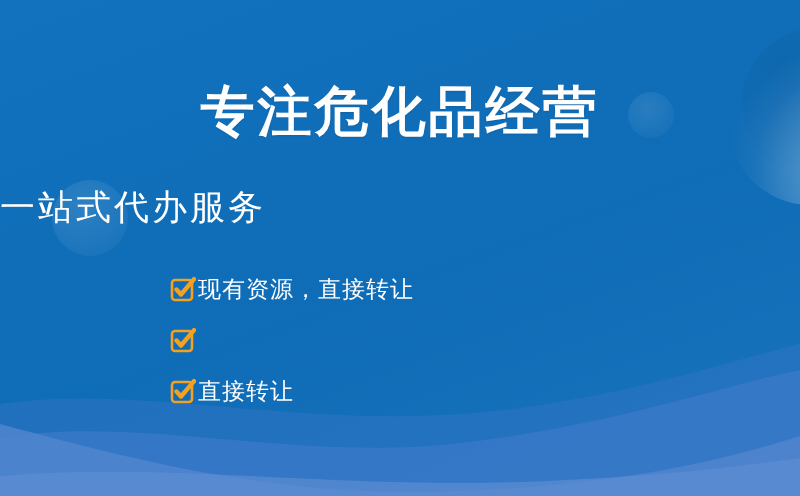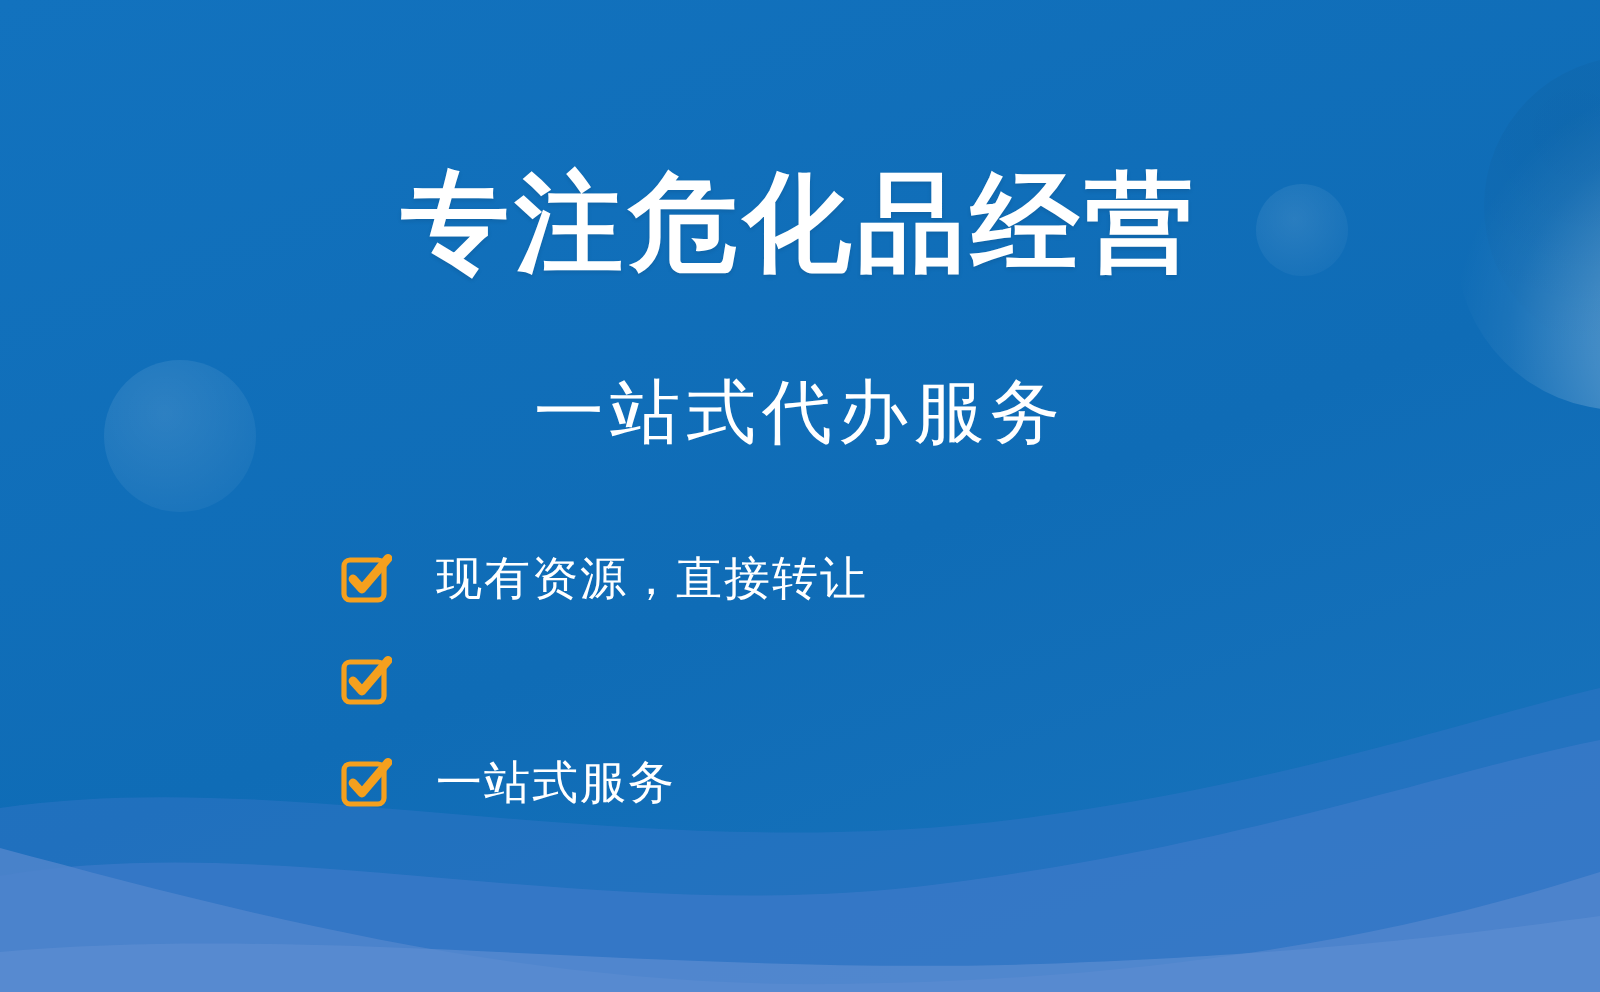--- a/index.html
+++ b/index.html
@@ -84,42 +84,42 @@
     letter-spacing: 3px;
     line-height: 1;
     text-shadow: 0 1px 2px rgba(0,0,0,0.10);
     white-space: nowrap;
   }
   .subtitle {
     position: absolute;
     left: 0;
     right: 0;
     top: 189px;
-    text-align: center;
+    text-align: left;
     color: #ffffff;
     font-family: "Liberation Sans", "DejaVu Sans", sans-serif;
     font-weight: 400;
     font-size: 35px;
     letter-spacing: 3px;
     line-height: 1;
     white-space: nowrap;
   }
 
   .bullets {
     position: absolute;
     left: 170px;
     top: 274px;
     display: flex;
     flex-direction: column;
     gap: 21px;
   }
   .bullet {
     display: flex;
     align-items: center;
-    gap: 22px;
+    gap: 2px;
     height: 30px;
   }
   .check-icon {
     width: 26px;
     height: 26px;
     flex: 0 0 26px;
     display: block;
   }
   .bullet-text {
     color: #ffffff;
@@ -170,18 +170,18 @@
           <rect x="2" y="4" width="20" height="20" rx="3" ry="3" fill="none" stroke="#f5a01e" stroke-width="2.6"></rect>
           <path d="M6.5,13.5 L11,18.5 L24,3.2" fill="none" stroke="#f5a01e" stroke-width="4.4" stroke-linecap="round" stroke-linejoin="round"></path>
         </svg>
       </div>
 
       <div class="bullet">
         <svg class="check-icon" viewBox="0 0 26 26">
           <rect x="2" y="4" width="20" height="20" rx="3" ry="3" fill="none" stroke="#f5a01e" stroke-width="2.6"></rect>
           <path d="M6.5,13.5 L11,18.5 L24,3.2" fill="none" stroke="#f5a01e" stroke-width="4.4" stroke-linecap="round" stroke-linejoin="round"></path>
         </svg>
-        <span class="bullet-text">一站式服务</span>
+        <span class="bullet-text">直接转让</span>
       </div>
 
     </div>
   </div>
 </div>
 
 </body></html>

